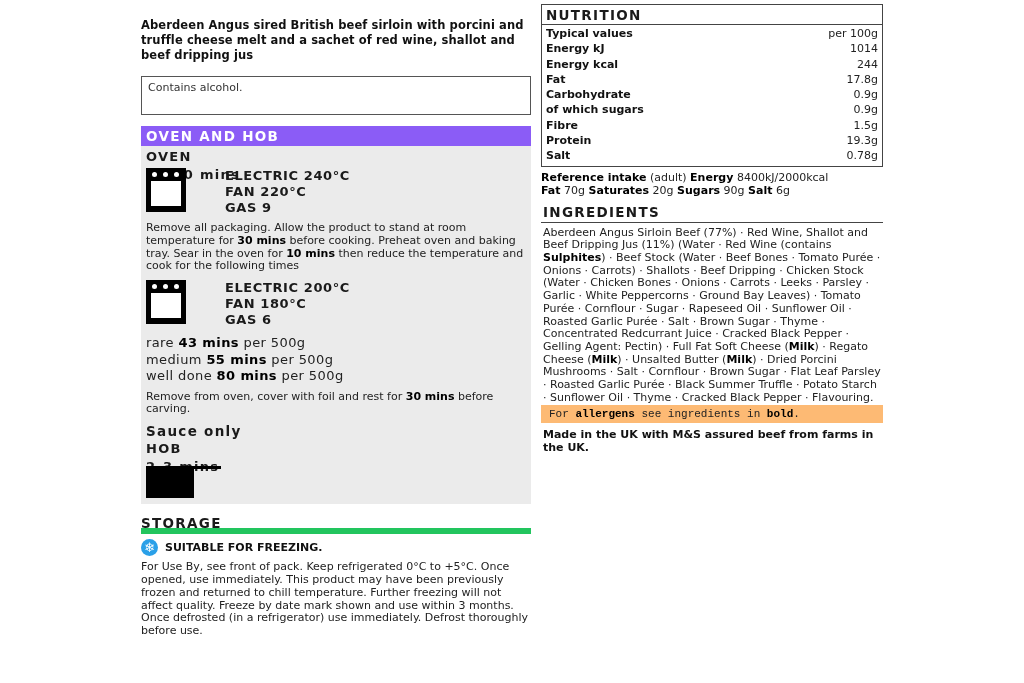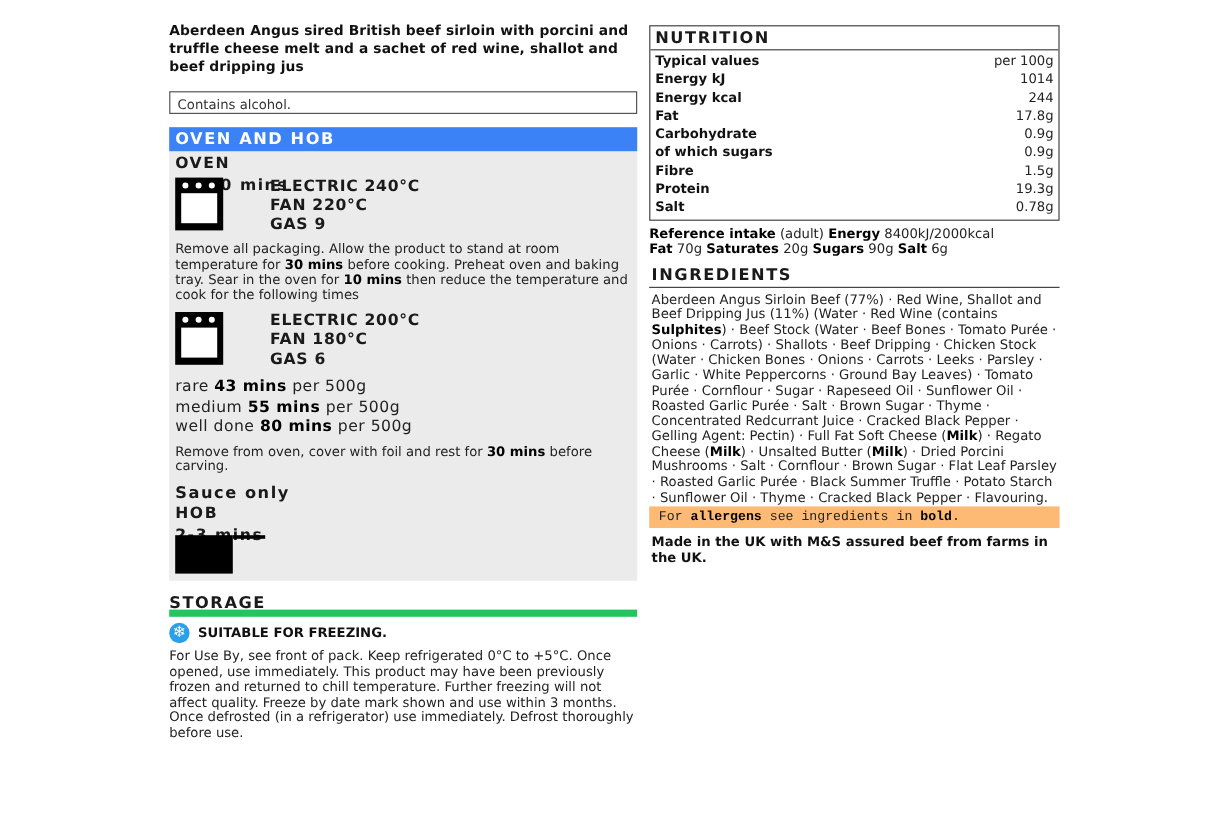--- a/index.html
+++ b/index.html
@@ -1,28 +1,28 @@
 <!DOCTYPE html>
 <html><head>
   <meta charset="utf-8">
   <style>
     * { box-sizing: border-box; margin: 0; padding: 0; }
     html, body { width: 1024px; height: 683px; background: #ffffff; overflow: hidden; }
     body { font-family: "DejaVu Sans", sans-serif; color: #1a1a1a; position: relative; }
     b { font-weight: bold; color: #000; }
 
     .left-col { position: absolute; left: 141px; top: 18px; width: 390px; }
-    .right-col { position: absolute; left: 541px; top: 21px; width: 342px; }
+    .right-col { position: absolute; left: 541px; top: 4px; width: 342px; }
 
     .product-title { font-size: 11.5px; font-weight: bold; line-height: 15px; color: #111; letter-spacing: 0.1px; }
 
-    .alcohol-box { margin-top: 13px; border: 1px solid #555; height: 19px; padding: 4px 6px; font-size: 11px; color: #333; }
+    .alcohol-box { margin-top: 13px; border: 1px solid #555; height: 39px; padding: 4px 6px; font-size: 11px; color: #333; }
 
     .oven-panel { margin-top: 11px; background: #ebebeb; padding-bottom: 8px; }
-    .oh-header { background: #3b82f6; color: #fff; font-weight: bold; font-size: 13.5px; letter-spacing: 1.3px; height: 20px; line-height: 20px; padding-left: 5px; }
+    .oh-header { background: #8b5cf6; color: #fff; font-weight: bold; font-size: 13.5px; letter-spacing: 1.3px; height: 20px; line-height: 20px; padding-left: 5px; }
     .row-heading { display: flex; justify-content: space-between; padding: 2px 8px 0 5px; font-weight: bold; font-size: 13px; letter-spacing: 1.3px; height: 18px; line-height: 18px; flex-direction: column; }
     .temp-block { display: flex; padding: 4px 5px 0 5px; gap: 32px; }
     .oven-icon { width: 40px; height: 44px; background: #000; position: relative; margin-right: 7px; flex: none; }
     .oven-icon .window { position: absolute; left: 5px; top: 13px; width: 30px; height: 25px; background: #fff; }
     .oven-icon .dot { position: absolute; top: 4px; width: 5px; height: 5px; border-radius: 50%; background: #fff; }
     .temps { font-weight: bold; font-size: 13px; letter-spacing: 0.6px; line-height: 16px; }
     .para { font-size: 11px; line-height: 12.8px; padding: 6px 5px 0 5px; color: #222; }
     .times { font-size: 13px; line-height: 16.5px; letter-spacing: 0.4px; padding: 7px 5px 0 5px; color: #222; }
     .sauce { font-weight: bold; font-size: 13.5px; letter-spacing: 1.3px; padding: 6px 5px 0 5px; height: 22px; line-height: 18px; }
     .pan-wrap { padding: 6px 5px 0 5px; height: 40px; position: relative; }

